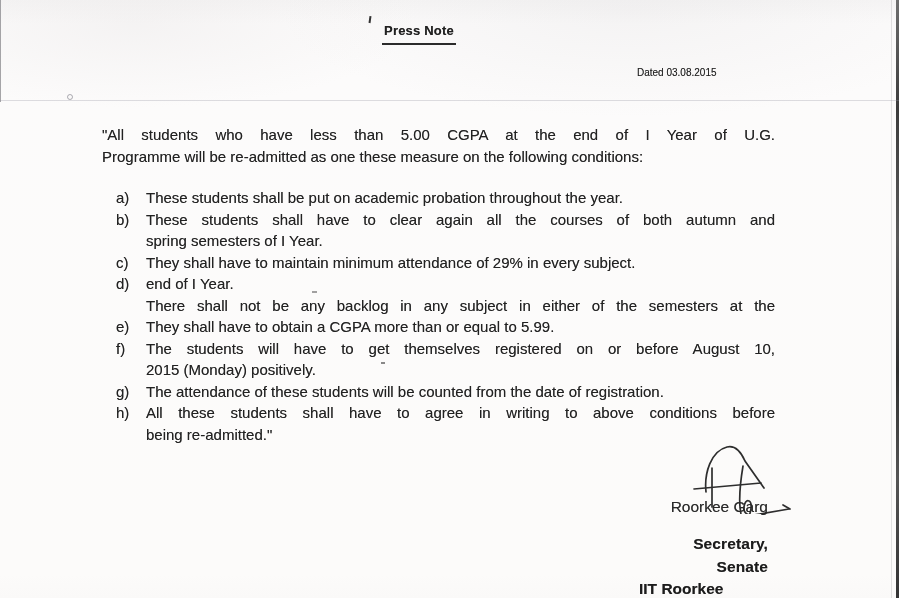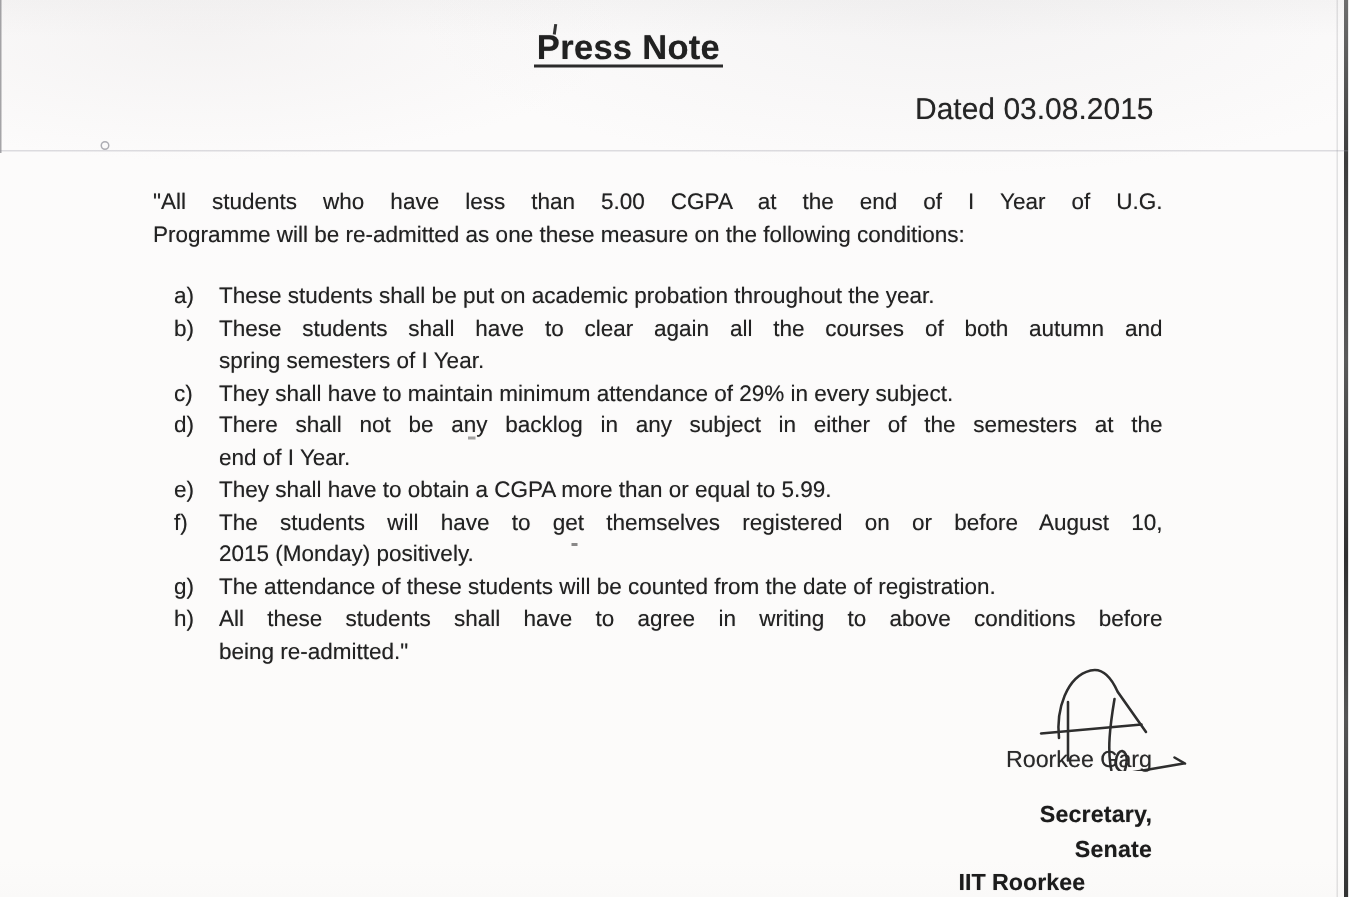--- a/index.html
+++ b/index.html
@@ -37,34 +37,34 @@
     position: absolute; top: 94px; left: 67px; width: 4px; height: 4px;
     border: 1px solid rgba(110,110,120,0.55); border-radius: 50%;
   }
   .speck-1 { position: absolute; top: 362px; left: 381px; width: 4px; height: 2px; background: rgba(60,60,60,0.6); }
   .speck-2 { position: absolute; top: 291px; left: 312px; width: 5px; height: 1.5px; background: rgba(70,70,70,0.5); }
 
   
   .title-wrap { position: absolute; top: 20px; left: 331px; width: 176px; text-align: center; }
   .title {
     display: inline-block;
-    font-size: 23px; font-weight: bold; line-height: 22px;
+    font-size: 13px; font-weight: bold; line-height: 22px;
     letter-spacing: 0.2px;
     border-bottom: 2.2px solid #2b2b2b;
     padding: 0 2px 0.5px 2px;
     color: #212121;
     text-shadow: 0 0 0.5px rgba(30,30,30,0.55);
   }
   .title-tick {
     position: absolute; top: -4px; left: 38px; width: 1.6px; height: 7px;
     background: #333; transform: rotate(8deg);
   }
   .date-line {
-    position: absolute; top: 63px; left: 610px;
-    font-size: 20px; line-height: 20px; color: #252525;
+    position: absolute; top: 63px; left: 637px;
+    font-size: 10px; line-height: 20px; color: #252525;
     text-shadow: 0 0 0.5px rgba(30,30,30,0.4);
   }
 
   
   .bodytext { text-shadow: 0 0 0.5px rgba(35,35,35,0.5); }
   .intro {
     position: absolute; top: 124px; left: 102px; width: 673px;
     font-size: 15px; line-height: 21.5px; color: #222;
   }
   .line { display: block; white-space: nowrap; }
@@ -132,22 +132,22 @@
     <div class="cond">
       <span class="marker">c)</span>
       <span class="ctext">
           <span class="line">They shall have to maintain minimum attendance of 29% in every subject.</span>
         </span>
     </div>
 
     <div class="cond">
       <span class="marker">d)</span>
       <span class="ctext">
+        <span class="line">end of I Year.</span>
         <span class="line just">There shall not be any backlog in any subject in either of the semesters at the</span>
-        <span class="line">end of I Year.</span>
       </span>
     </div>
 
     <div class="cond">
       <span class="marker">e)</span>
       <span class="ctext">
           <span class="line">They shall have to obtain a CGPA more than or equal to 5.99.</span>
         </span>
     </div>
 

